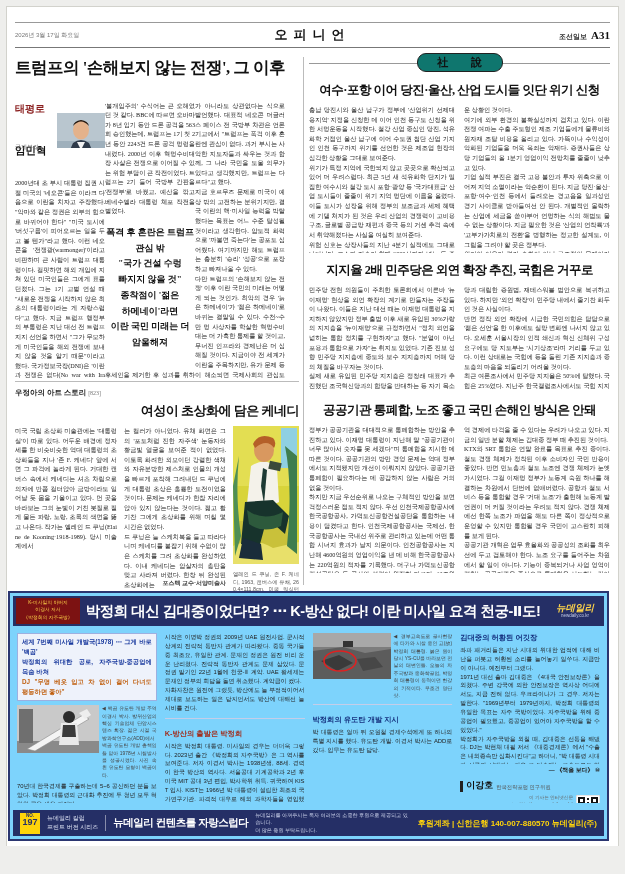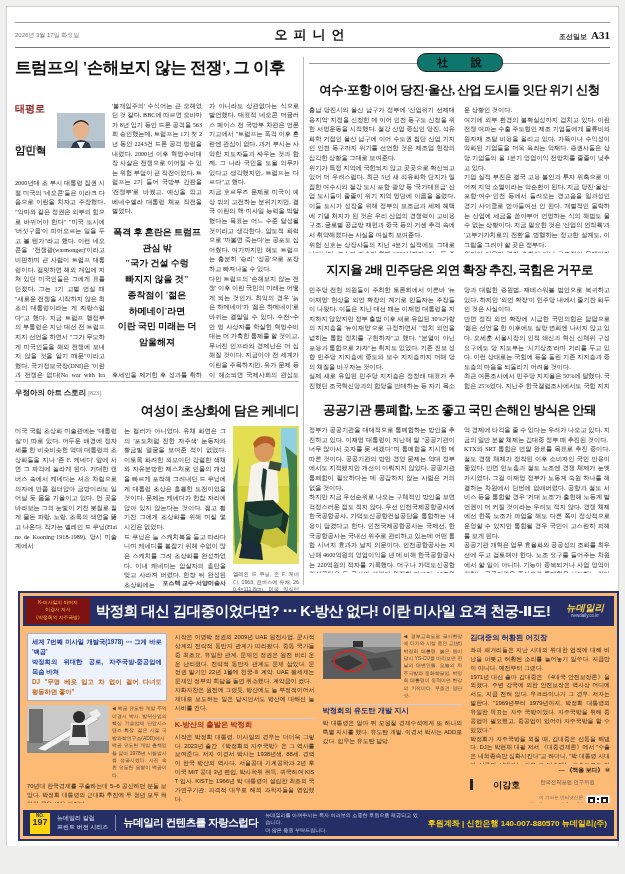--- a/index.html
+++ b/index.html
@@ -16,21 +16,21 @@
   .hdr .date{font-size:6px;color:#777;}
   .hdr .section{position:absolute;left:0;right:0;text-align:center;
        font-size:13px;font-weight:bold;letter-spacing:6px;color:#111;}
   .hdr .right{margin-left:auto;display:flex;align-items:baseline;gap:4px;}
   .hdr .paper{font-size:7px;font-weight:bold;color:#333;}
   .hdr .pageno{font-size:11px;font-weight:bold;color:#111;}
 
   
   .lart{position:absolute;left:8px;top:50px;width:284px;}
   .lart h1{margin:0;font-size:16.5px;letter-spacing:-0.5px;text-align:left;color:#111;}
-  .lcols{margin-top:12px;display:flex;gap:7px;height:288px;overflow:hidden;}
+  .lcols{margin-top:12px;display:flex;height:288px;overflow:hidden;}
   .lcol{width:90px;font-size:6.2px;line-height:1.55;text-align:justify;color:#222;
         word-break:break-all;white-space:pre-line;overflow:hidden;}
   .authorbox{position:relative;height:64px;margin-bottom:4px;}
   .authorbox .lbl{position:absolute;left:0;top:0;font-size:10px;font-weight:bold;color:#8a1f1f;}
   .authorbox .nm{position:absolute;left:0;top:42px;font-size:10.5px;font-weight:bold;color:#111;}
   .authorbox .tt{position:absolute;left:0;top:42px;font-size:6px;color:#666;}
   .authorbox .ph{position:absolute;right:0;top:3px;width:48px;height:44px;overflow:hidden;}
   .pullquote{margin:9px 0;font-size:9px;font-weight:bold;line-height:1.75;
              text-align:center;color:#111;white-space:pre-line;word-break:keep-all;}
 
@@ -61,46 +61,46 @@
   .art-cols{position:relative;display:flex;gap:7px;width:211px;height:162px;overflow:hidden;}
   .art-col{width:102px;font-size:6.2px;line-height:1.55;text-align:justify;color:#222;
            word-break:break-all;white-space:pre-line;overflow:hidden;}
   .art-byline{position:absolute;right:0;bottom:0;background:#fff;font-size:6px;
               font-weight:bold;color:#333;padding-left:4px;}
   .art-fig{width:66px;}
   .art-fig .cap{margin-top:3px;font-size:5.3px;line-height:1.45;color:#555;text-align:justify;
                 word-break:break-all;}
 
   
-  .ad{position:absolute;left:11px;top:584px;width:597px;height:246px;
-      border:2px solid #2a3570;background:#fdba74;}
+  .ad{position:absolute;left:1px;top:584px;width:597px;height:246px;
+      border:2px solid #2a3570;background:#7dd3fc;}
   .ad-hbar{margin:3px;height:30px;background:#252f66;display:flex;align-items:center;}
   .ad-badge{width:64px;height:26px;margin-left:3px;background:#7c1212;color:#ffd54a;
             font-size:4.8px;line-height:1.55;text-align:center;padding-top:1px;
             box-sizing:border-box;white-space:pre-line;}
   .ad-title{flex:1;color:#fff;font-size:14.5px;font-weight:bold;text-align:center;
             letter-spacing:-0.5px;}
   .ad-logo{width:58px;text-align:center;line-height:1.1;}
   .ad-logo .l1{font-size:9.5px;font-weight:bold;color:#ffd54a;font-style:italic;}
   .ad-logo .l2{font-size:4.5px;color:#c3cbe8;}
   .ad-body{display:flex;gap:8px;padding:4px 7px;height:170px;overflow:hidden;}
   .ad-col{flex:1;font-size:5.9px;line-height:1.5;text-align:justify;color:#222;
           word-break:break-all;overflow:hidden;}
   .ad-col .txt{white-space:pre-line;}
   .subbox{border:1px solid #9db0e0;background:#eef2fb;padding:3px 4px;
           font-size:6.3px;font-weight:bold;line-height:1.6;word-break:keep-all;}
   .subbox .b1,.subbox .b2{color:#1a3a9e;display:block;}
   .subbox .b3{color:#c06010;display:block;}
   .ad-figrow{margin:4px 0 3px;display:flex;gap:3px;}
   .ad-figrow .cap{flex:1;font-size:4.9px;line-height:1.5;color:#444;text-align:justify;}
   .ad-sub{font-size:7.3px;font-weight:bold;color:#14307e;margin:5px 0 2px;
-          border-top:1px solid #c5cde8;padding-top:1px;}
+          border-top:1px solid #c5cde8;padding-top:10px;}
   .ad-sub.red{color:#a03020;}
   .ad-endmark{font-size:5.9px;font-weight:bold;color:#222;text-align:right;margin-top:2px;}
-  .ad-byline{margin-top:4px;display:flex;align-items:flex-start;gap:20px;}
+  .ad-byline{margin-top:4px;display:flex;align-items:flex-end;gap:3px;}
   .ad-byline .bar{width:3px;height:11px;background:#222;}
   .ad-byline .nm{font-size:9px;font-weight:bold;color:#111;}
   .ad-byline .tt{font-size:5.3px;color:#555;}
   .ad-qr-row{display:flex;margin-top:3px;gap:3px;align-items:flex-start;}
   .ad-small{flex:1;font-size:4.6px;color:#666;text-align:right;line-height:1.5;white-space:pre-line;}
   .ad-strip{position:absolute;left:3px;right:3px;bottom:3px;height:26px;background:#252f66;
             display:flex;align-items:center;gap:7px;padding:0 7px;box-sizing:border-box;}
   .no-badge{width:20px;height:21px;background:#ffd40a;color:#252f66;text-align:center;
             line-height:1.1;padding-top:1px;box-sizing:border-box;}
   .no-badge .n1{font-size:4.5px;font-weight:bold;display:block;}

